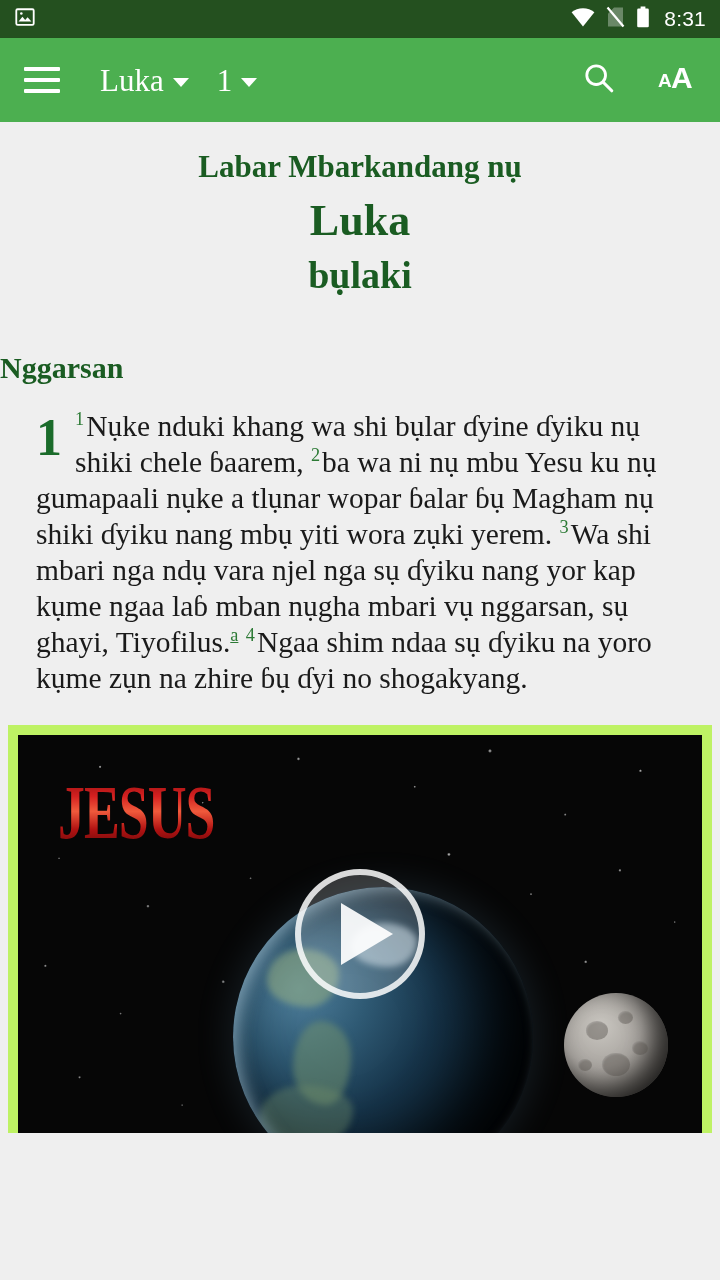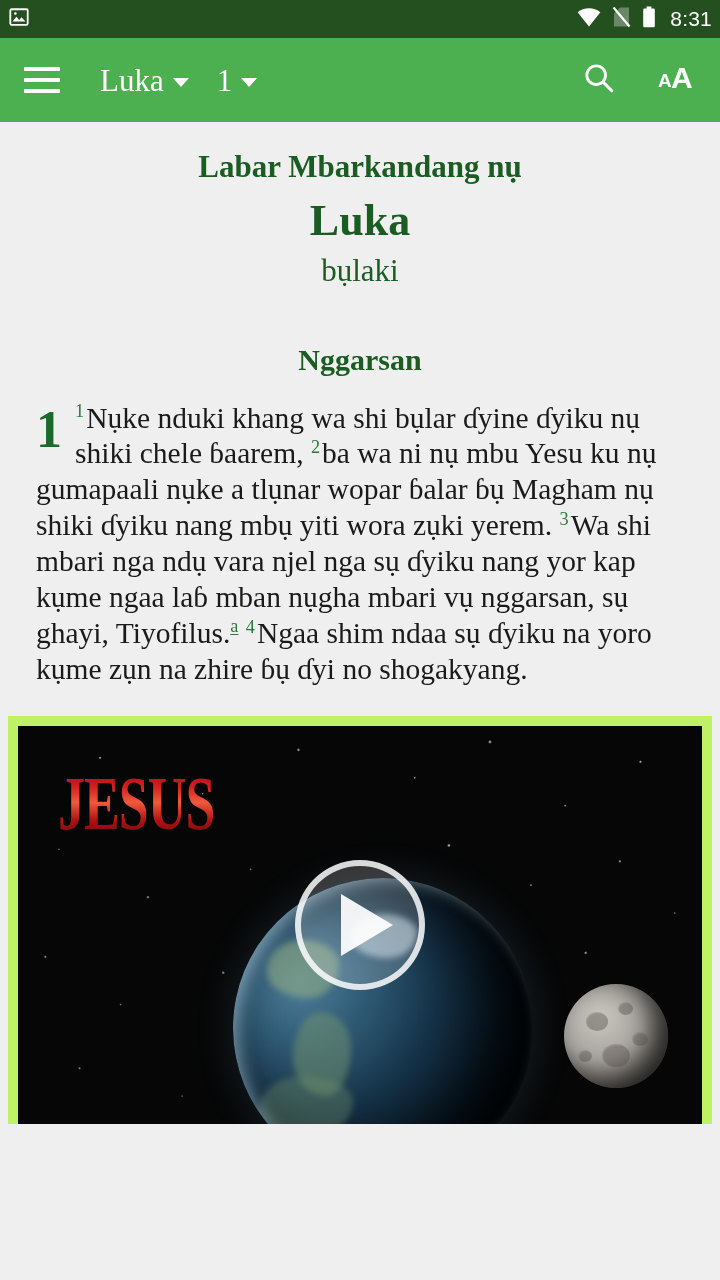--- a/index.html
+++ b/index.html
@@ -11,21 +11,21 @@
     background: #efefef;
     font-family: "Liberation Serif", "DejaVu Serif", serif;
   }
 
   
   .status-bar {
     height: 38px;
     background: #24501f;
     display: flex;
     align-items: center;
-    padding: 0 8px;
+    padding: 0 14px;
     color: #ffffff;
   }
   .status-left { display: flex; align-items: center; gap: 10px; }
   .status-right {
     margin-left: auto;
     display: flex;
     align-items: center;
     gap: 11px;
   }
   .status-time {
@@ -102,29 +102,28 @@
     line-height: 1.25;
   }
   .book-title {
     font-size: 44px;
     font-weight: bold;
     color: #1a5c22;
     line-height: 1.25;
     margin-top: 6px;
   }
   .book-subtitle2 {
-    font-size: 31px;
-    font-weight: normal;
+    font-size: 38px;
+    font-weight: bold;
     color: #1a5c22;
     line-height: 1.25;
     margin-top: 4px;
   }
 
   .section-head {
-    text-align: center;
     font-size: 30px;
     font-weight: bold;
     color: #1a5c22;
     margin-top: 52px;
   }
 
   .verse-body {
     margin-top: 24px;
     padding: 0 36px 0 36px;
     font-size: 29.5px;

